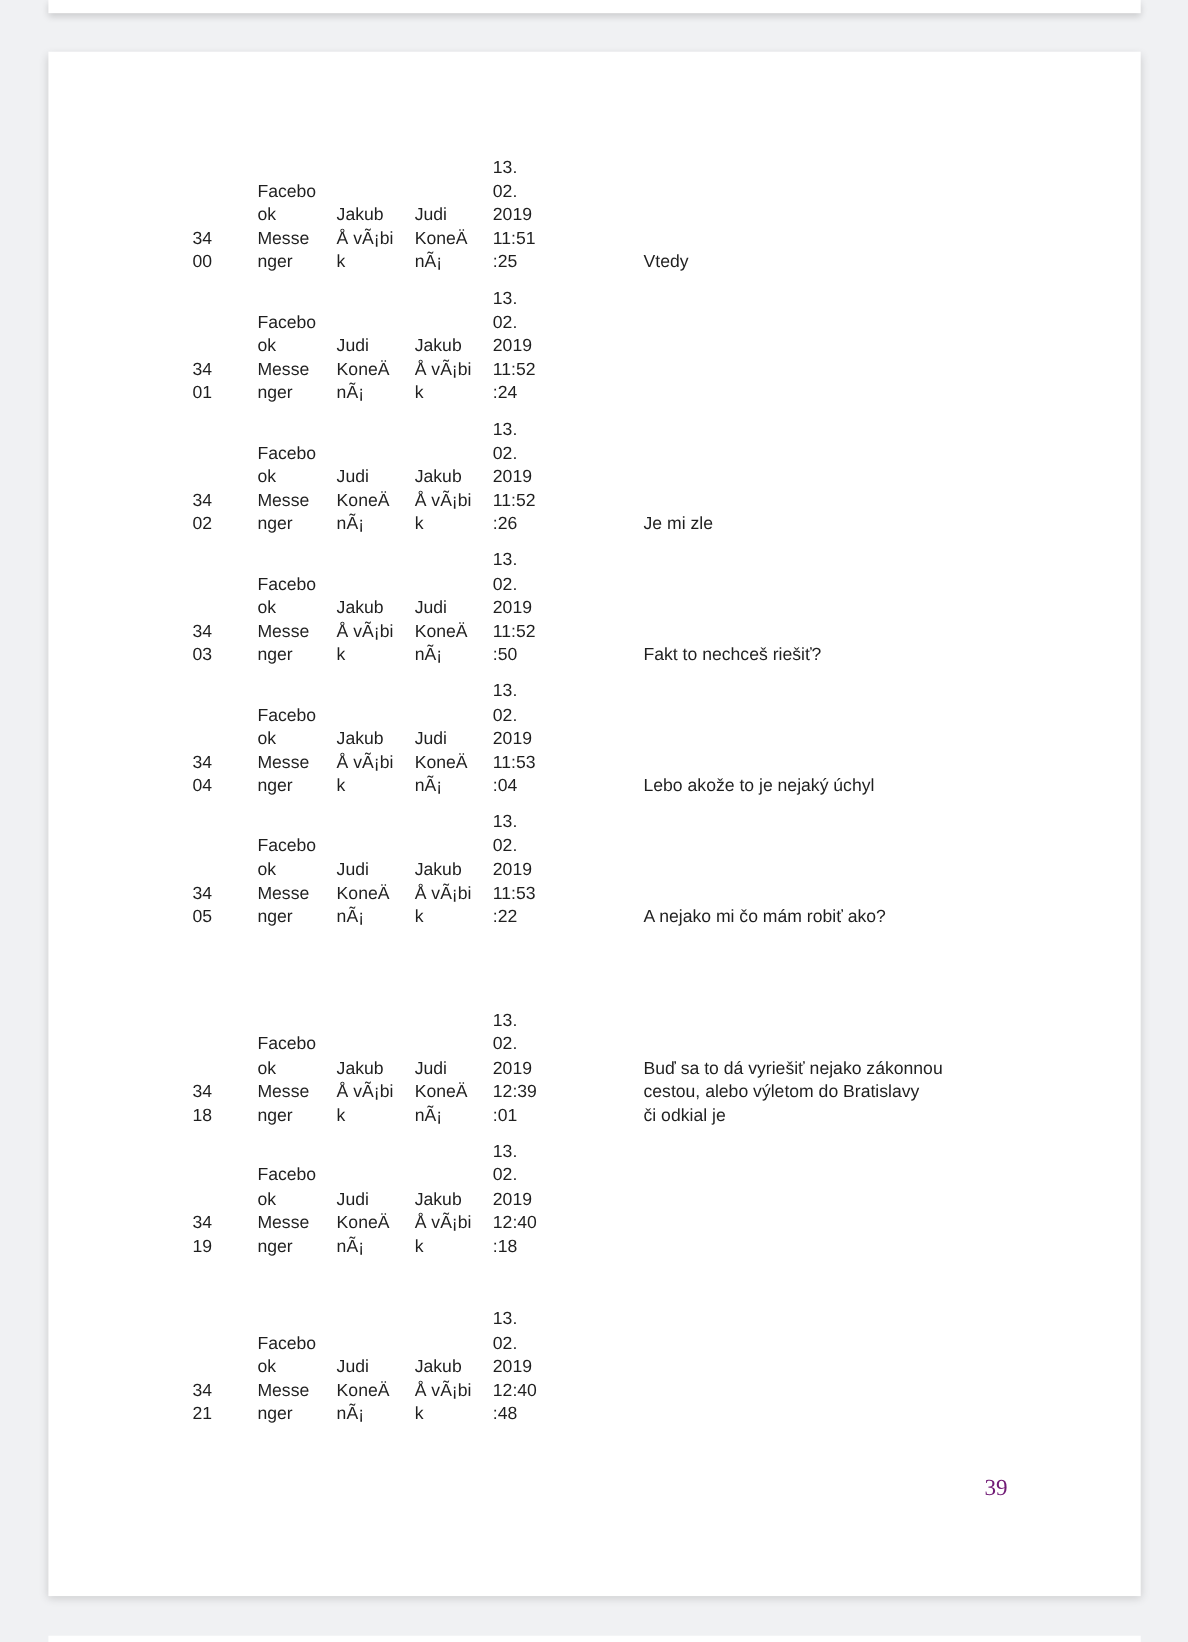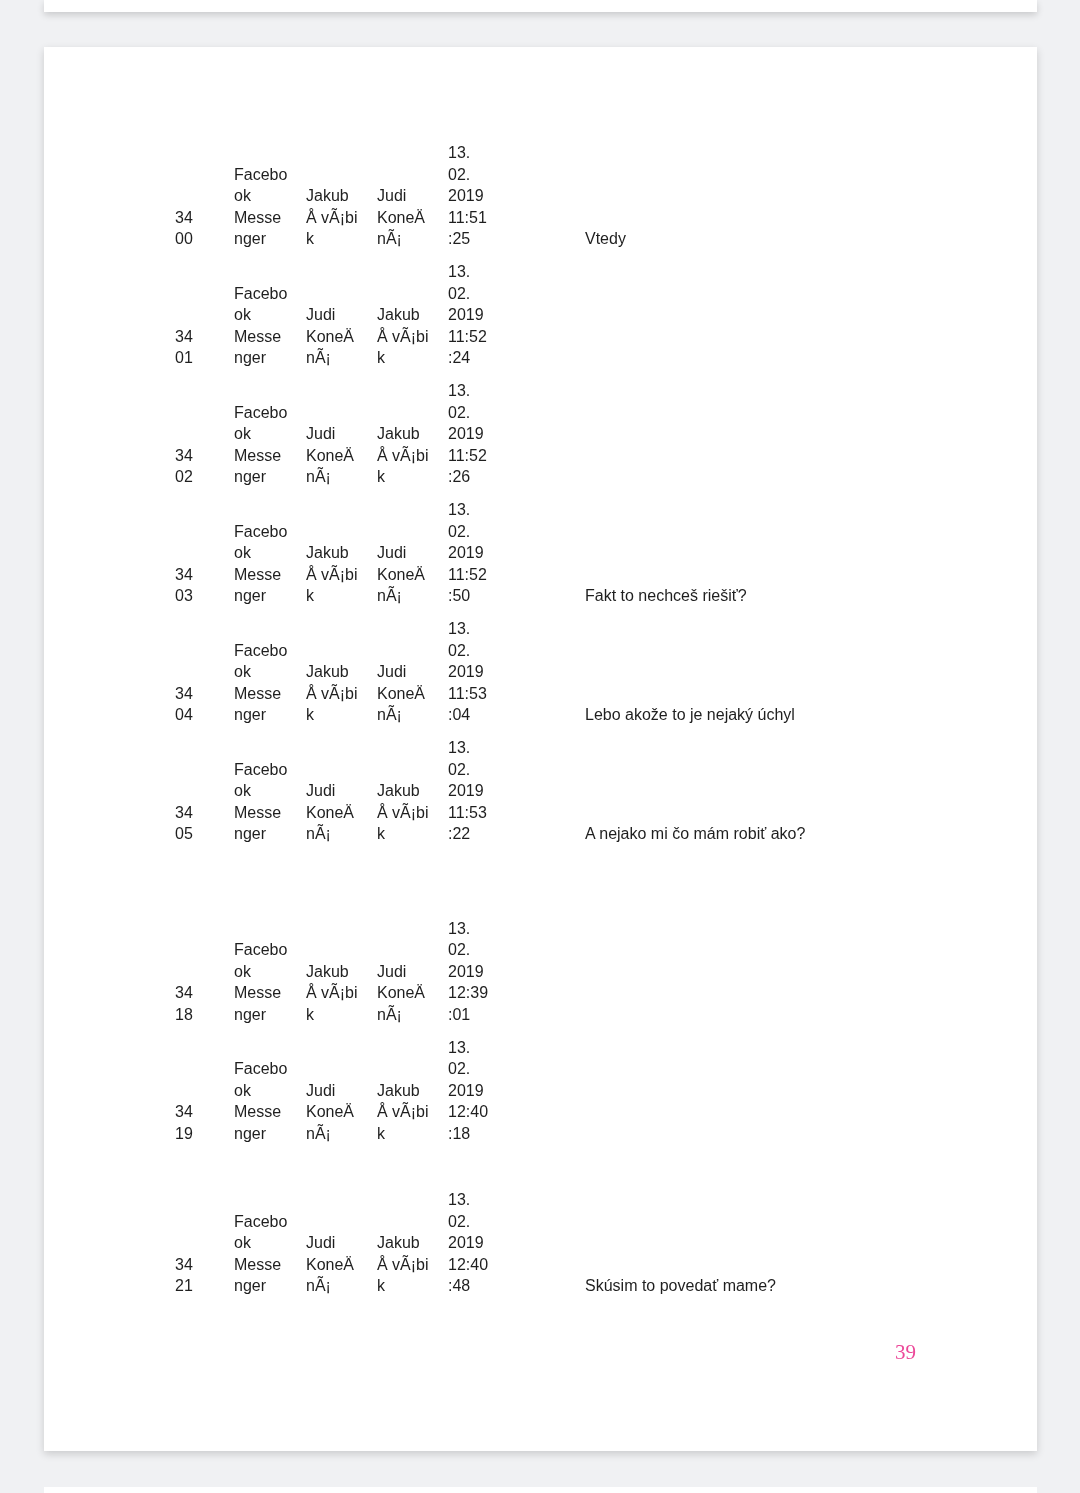--- a/index.html
+++ b/index.html
@@ -55,21 +55,21 @@
   .c-sender   { width: 71px;  }
   .c-receiver { width: 71px;  }
   .c-datetime { width: 118px; }
   .c-message  { width: 395px; margin-left: 19px; }
   .page-number {
     position: absolute;
     left: 851px; top: 1293px;
     font-family: "Liberation Serif", serif;
     font-size: 21px;
     line-height: 25px;
-    color: #ec4899;
+    color: #701a75;
   }
 </style>
 </head>
 <body>
 
 <div class="viewer">
 
   <div class="page page-prev"></div>
 
   <div class="page page-main">
@@ -128,20 +128,21 @@
 KoneÄ
 nÃ¡</div>
         <div class="cell c-receiver">Jakub
 Å vÃ¡bi
 k</div>
         <div class="cell c-datetime">13.
 02.
 2019
 11:52
 :26</div>
+        <div class="cell c-message">Je mi zle</div>
       </div>
 
       <div class="trow">
         <div class="cell c-id">34
 03</div>
         <div class="cell c-platform">Facebo
 ok
 Messe
 nger</div>
         <div class="cell c-sender">Jakub
@@ -211,20 +212,23 @@
 Å vÃ¡bi
 k</div>
         <div class="cell c-receiver">Judi
 KoneÄ
 nÃ¡</div>
         <div class="cell c-datetime">13.
 02.
 2019
 12:39
 :01</div>
+        <div class="cell c-message">Buď sa to dá vyriešiť nejako zákonnou
+cestou, alebo výletom do Bratislavy
+či odkial je</div>
       </div>
 
       <div class="trow gap-md">
         <div class="cell c-id">34
 19</div>
         <div class="cell c-platform">Facebo
 ok
 Messe
 nger</div>
         <div class="cell c-sender">Judi
@@ -251,21 +255,20 @@
 KoneÄ
 nÃ¡</div>
         <div class="cell c-receiver">Jakub
 Å vÃ¡bi
 k</div>
         <div class="cell c-datetime">13.
 02.
 2019
 12:40
 :48</div>
-        <div class="cell c-message">Skúsim to povedať mame?</div>
       </div>
 
     </div>
 
     <div class="page-number">39</div>
 
   </div>
 
   <div class="page page-next"></div>
 

